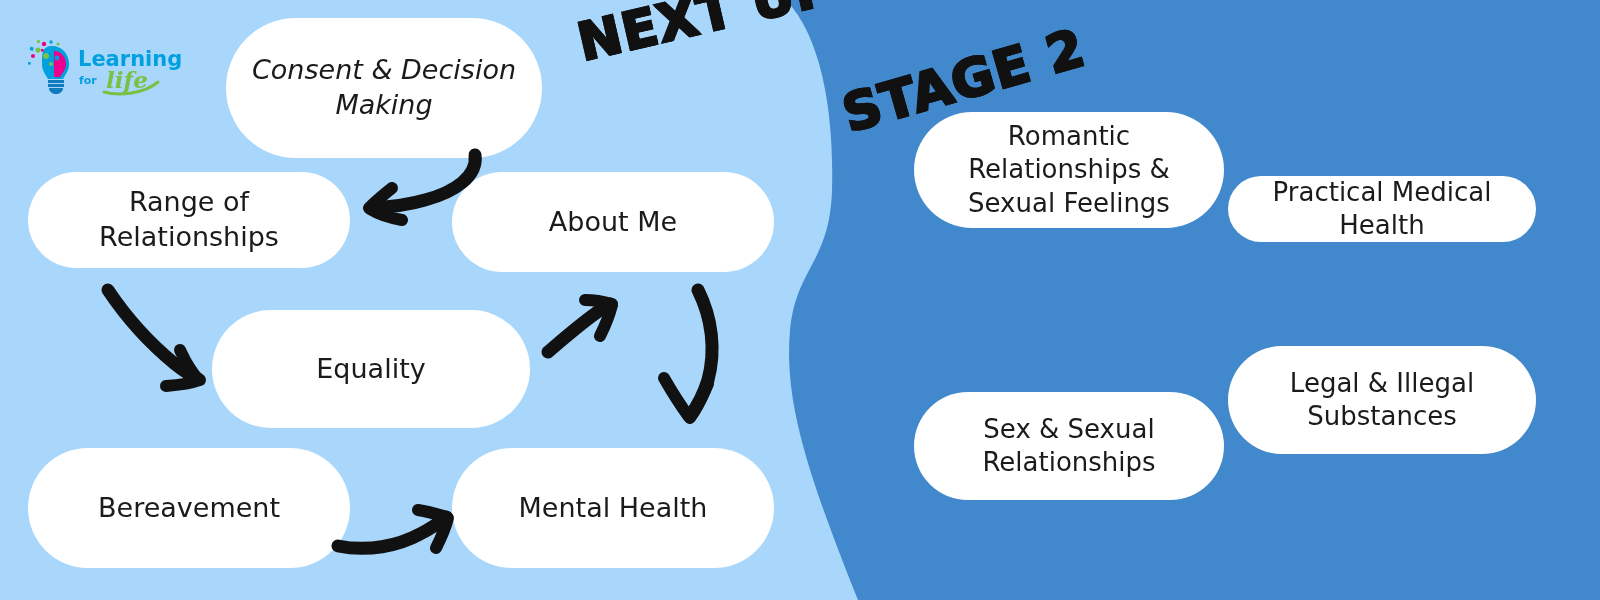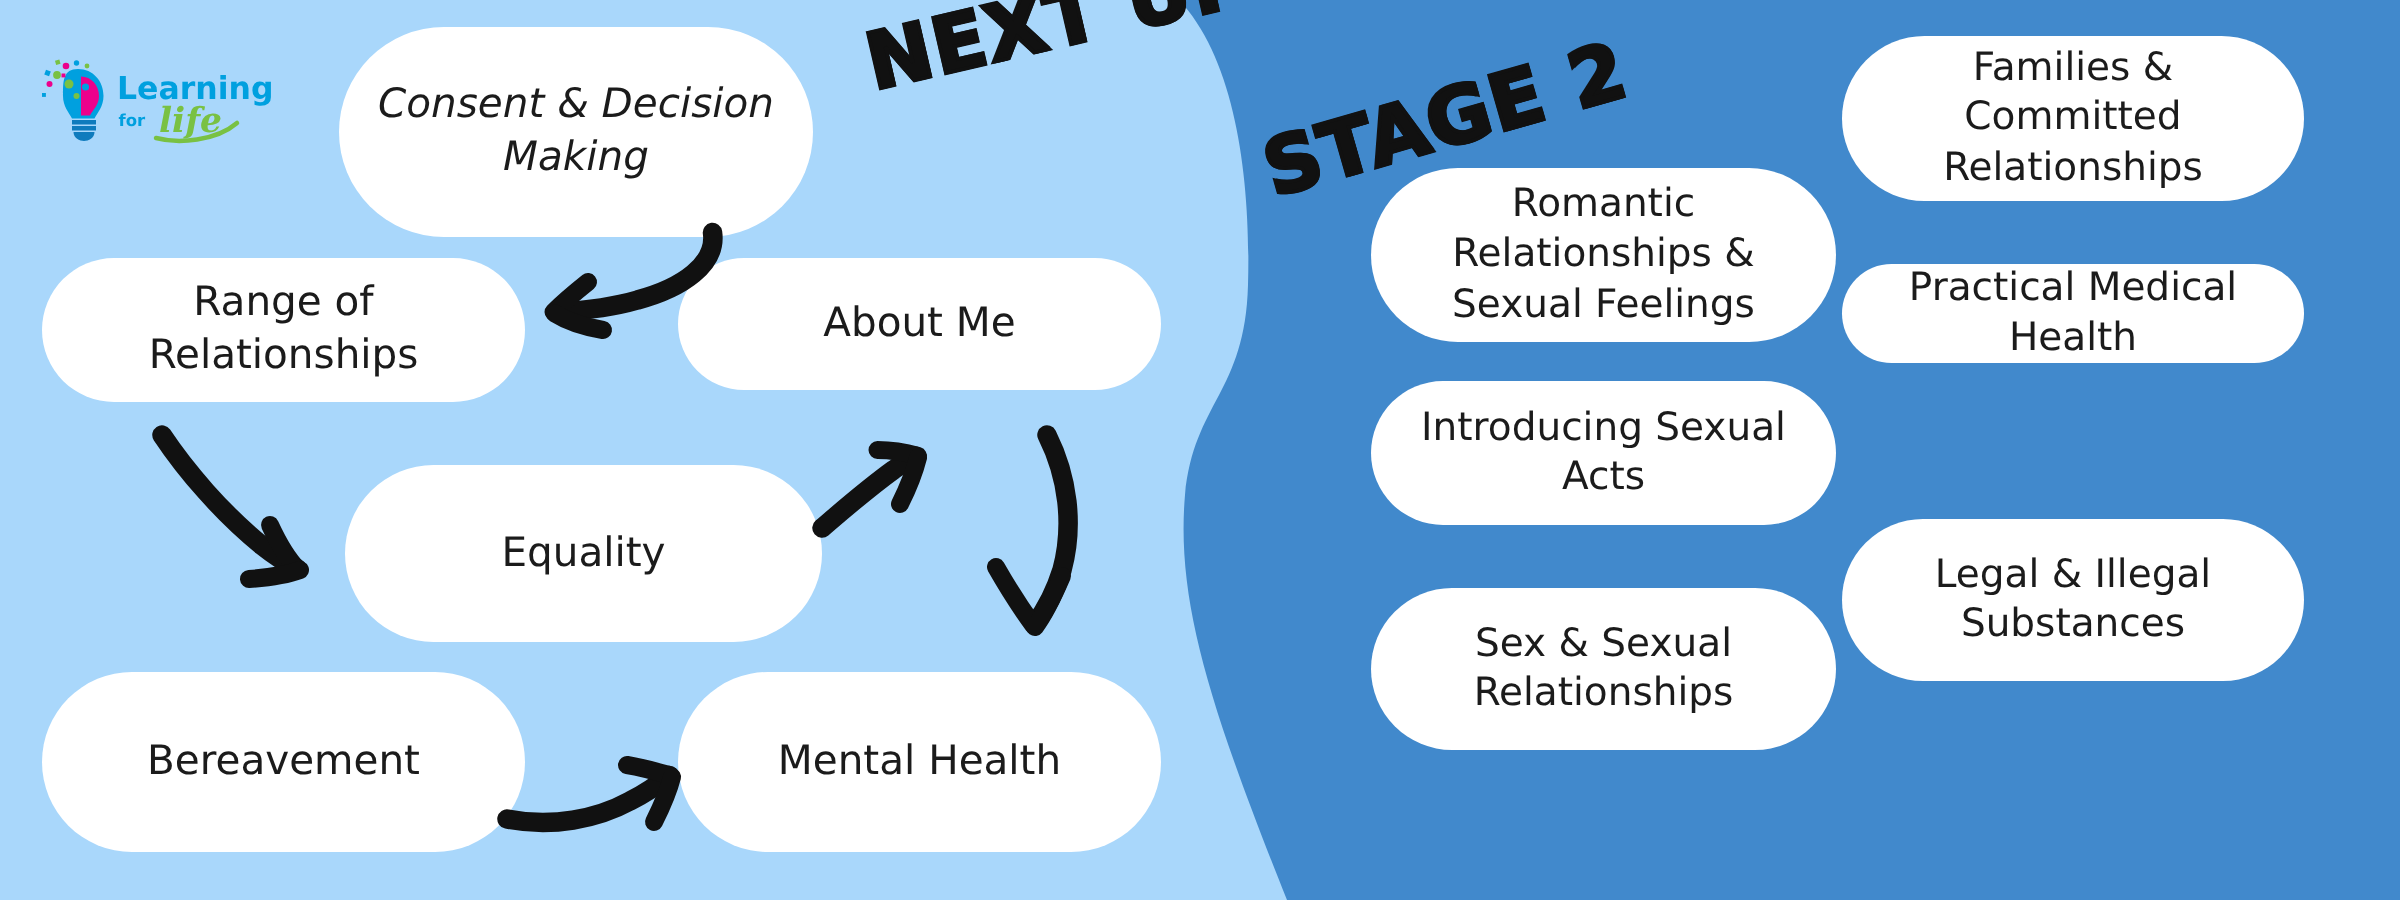--- a/index.html
+++ b/index.html
@@ -58,22 +58,22 @@
     text-align:center;
     color:#1b1b1b;
     font-family:"DejaVu Sans", sans-serif;
     line-height:1.28;
     padding:4px 16px;
     font-weight:400;
   }
   
   #pill-consent      { left:226px; top:18px;  width:316px; height:140px; font-size:27px;font-style:italic; }
   #pill-range        { left:28px;  top:172px; width:322px; height:96px; font-size:27px; }
-  #pill-aboutme      { left:452px; top:172px; width:322px; height:88px; font-size:27px; }
-  #pill-equality     { left:230px; top:310px; width:318px; height:118px; font-size:27px; }
+  #pill-aboutme      { left:452px; top:172px; width:322px; height:100px; font-size:27px; }
+  #pill-equality     { left:212px; top:310px; width:318px; height:118px; font-size:27px; }
   #pill-bereavement  { left:28px;  top:448px; width:322px; height:120px; font-size:27px; }
   #pill-mental       { left:452px; top:448px; width:322px; height:120px; font-size:27px; }
   
   #pill-romantic     { left:914px;  top:112px; width:310px; height:116px; font-size:26px; }
   #pill-intro        { left:914px;  top:254px; width:310px; height:96px;  font-size:26px; }
   #pill-sexrel       { left:914px;  top:392px; width:310px; height:108px; font-size:26px; }
   
   #pill-families     { left:1228px; top:24px;  width:308px; height:110px; font-size:26px; }
   #pill-practical    { left:1228px; top:176px; width:308px; height:66px;  font-size:26px;text-align:center; }
   #pill-legal        { left:1228px; top:310px; width:308px; height:108px; font-size:26px;margin-top:36px; }
@@ -133,24 +133,22 @@
   <div class="grunge-word" id="stage-2">STAGE 2</div>
 
   <div class="pill" id="pill-consent">Consent &amp; Decision Making</div>
   <div class="pill" id="pill-range">Range of Relationships</div>
   <div class="pill" id="pill-aboutme">About Me</div>
   <div class="pill" id="pill-equality">Equality</div>
   <div class="pill" id="pill-bereavement">Bereavement</div>
   <div class="pill" id="pill-mental">Mental Health</div>
 
   <div class="pill" id="pill-romantic">Romantic Relationships &amp; Sexual Feelings</div>
-  <div class="pill" id="pill-intro">Introducing Sexual Acts</div>
   <div class="pill" id="pill-sexrel">Sex &amp; Sexual Relationships</div>
 
-  <div class="pill" id="pill-families">Families &amp; Committed Relationships</div>
   <div class="pill" id="pill-practical">Practical Medical Health</div>
   <div class="pill" id="pill-legal">Legal &amp; Illegal Substances</div>
 
   <svg id="arrows-svg" viewBox="0 0 1600 600">
     <g fill="none" stroke="#111111" stroke-linecap="round" stroke-linejoin="round">
 
       <g>
         <path d="M475 155 C478 176 455 192 425 200 C408 205 390 207 372 208" stroke-width="13"></path>
         <path d="M392 188 C382 196 374 203 369 208" stroke-width="12"></path>
         <path d="M370 209 C378 214 390 218 402 220" stroke-width="12"></path>

